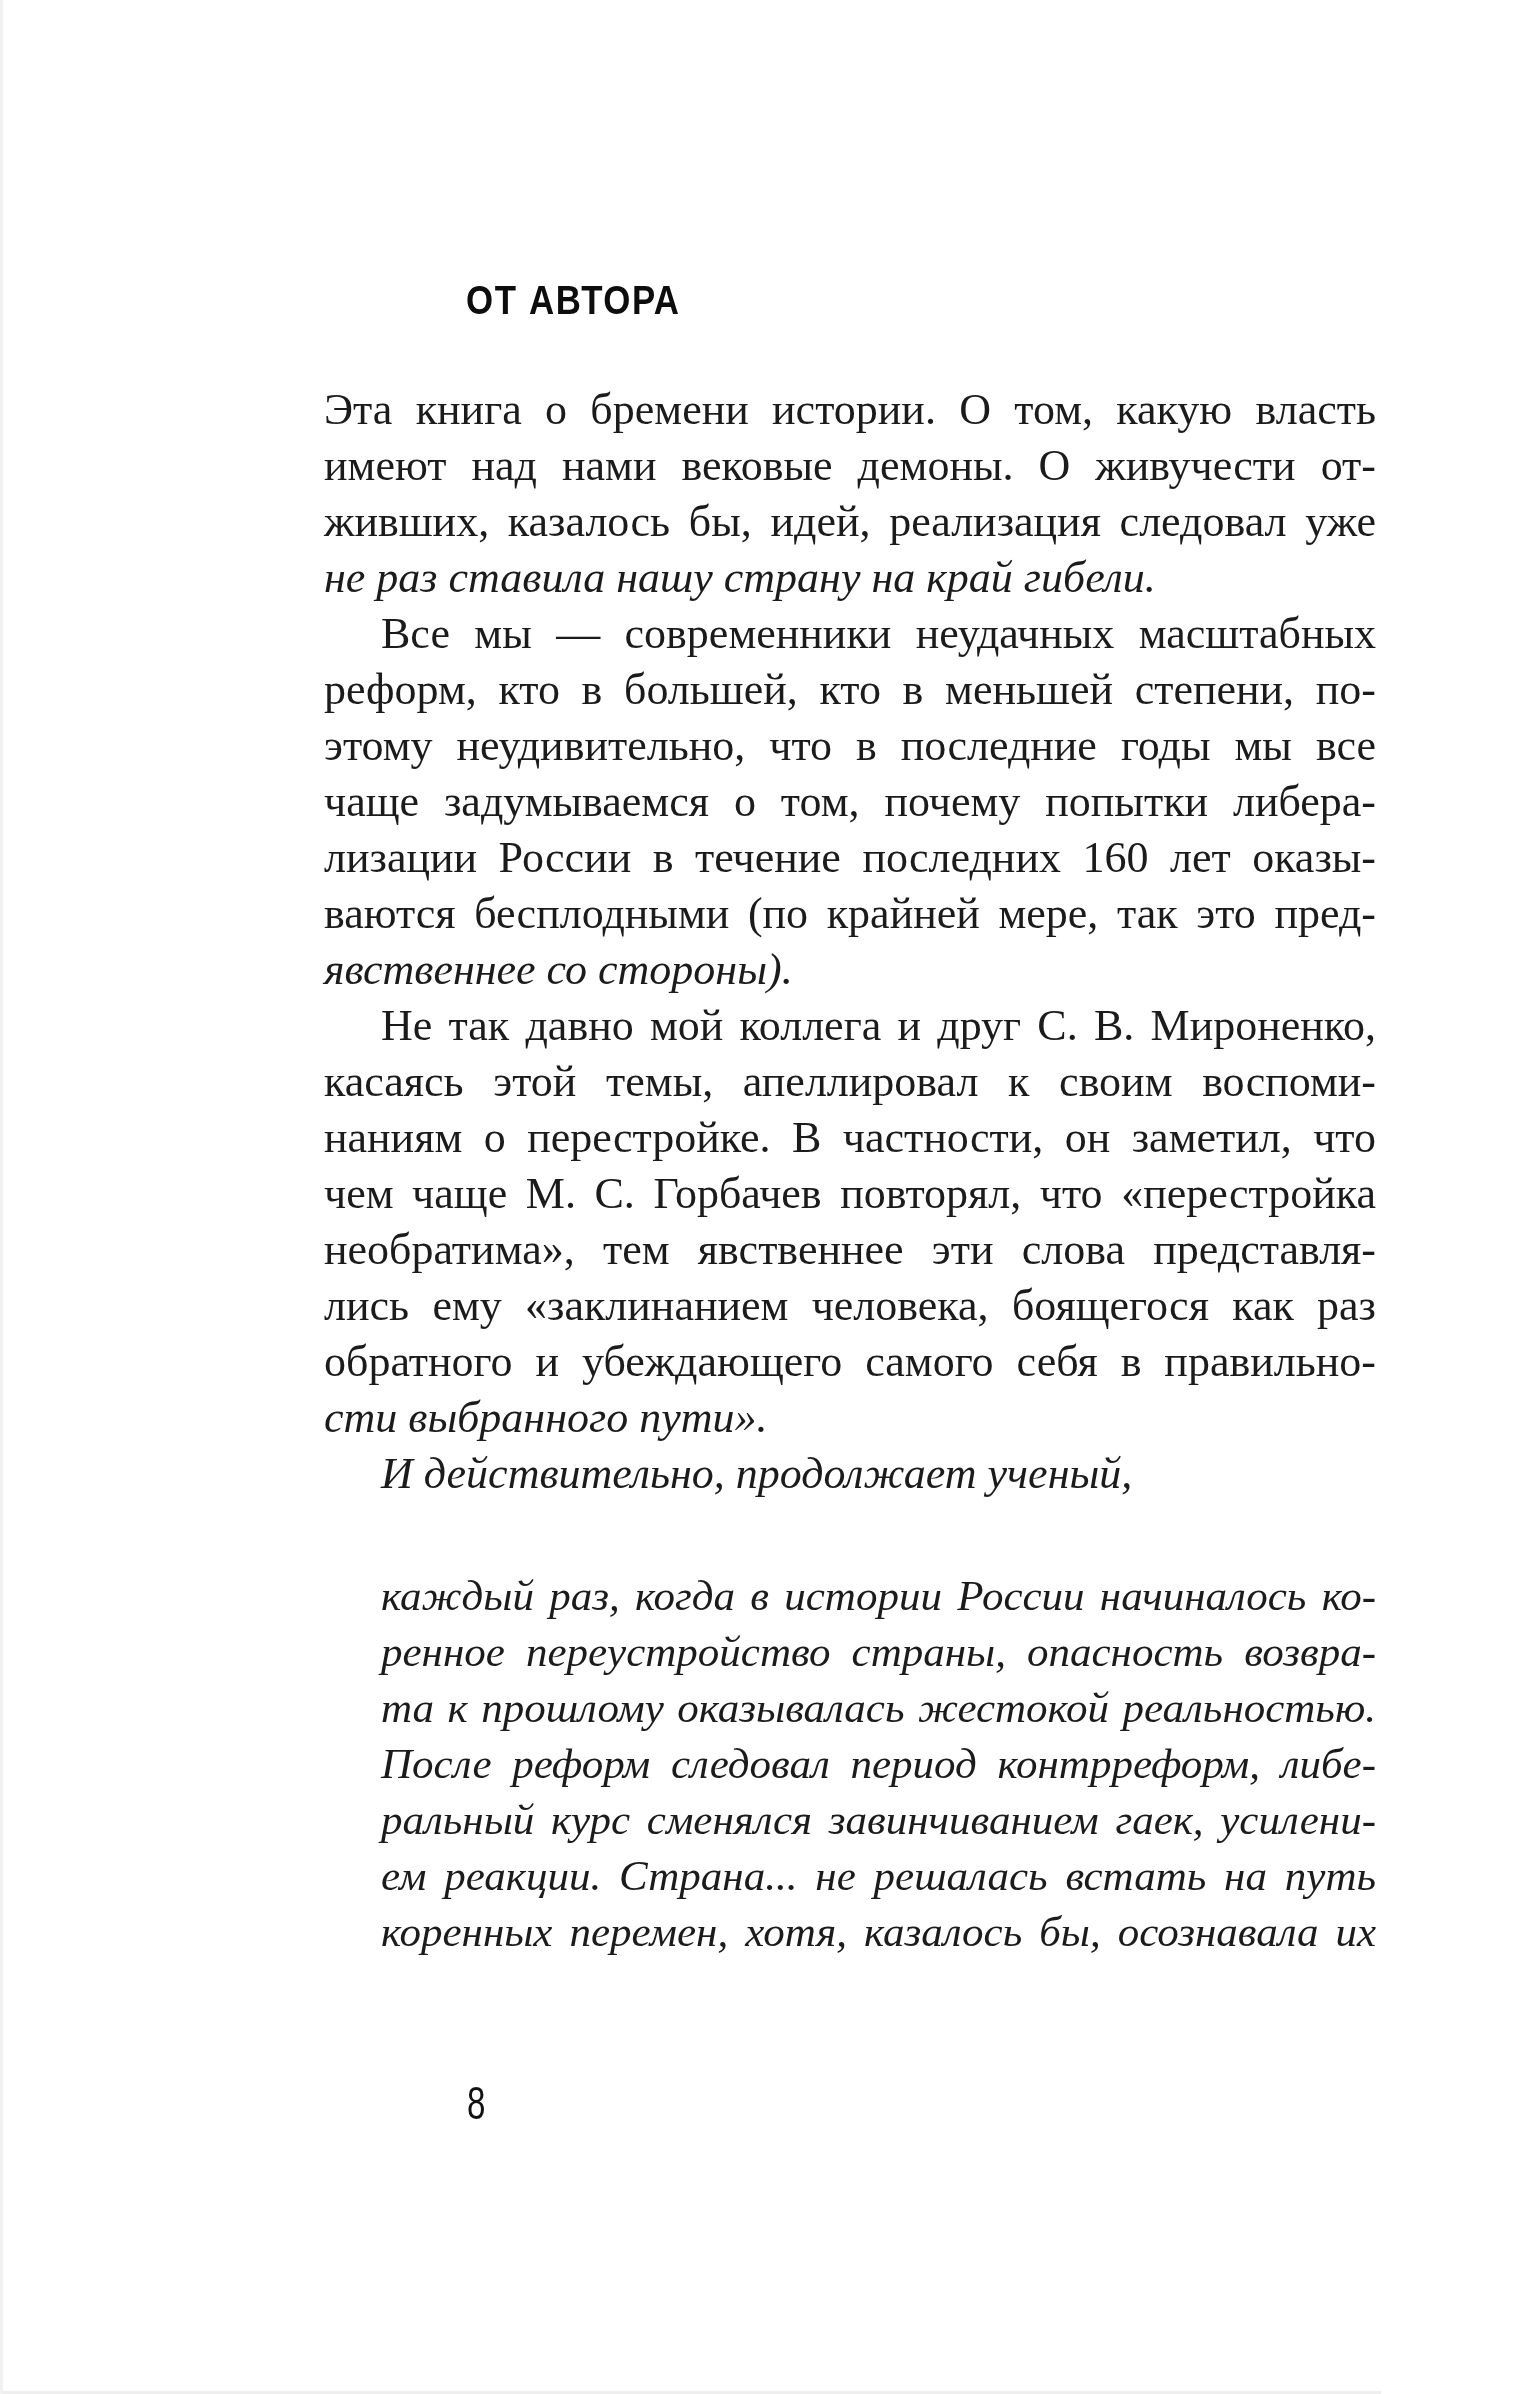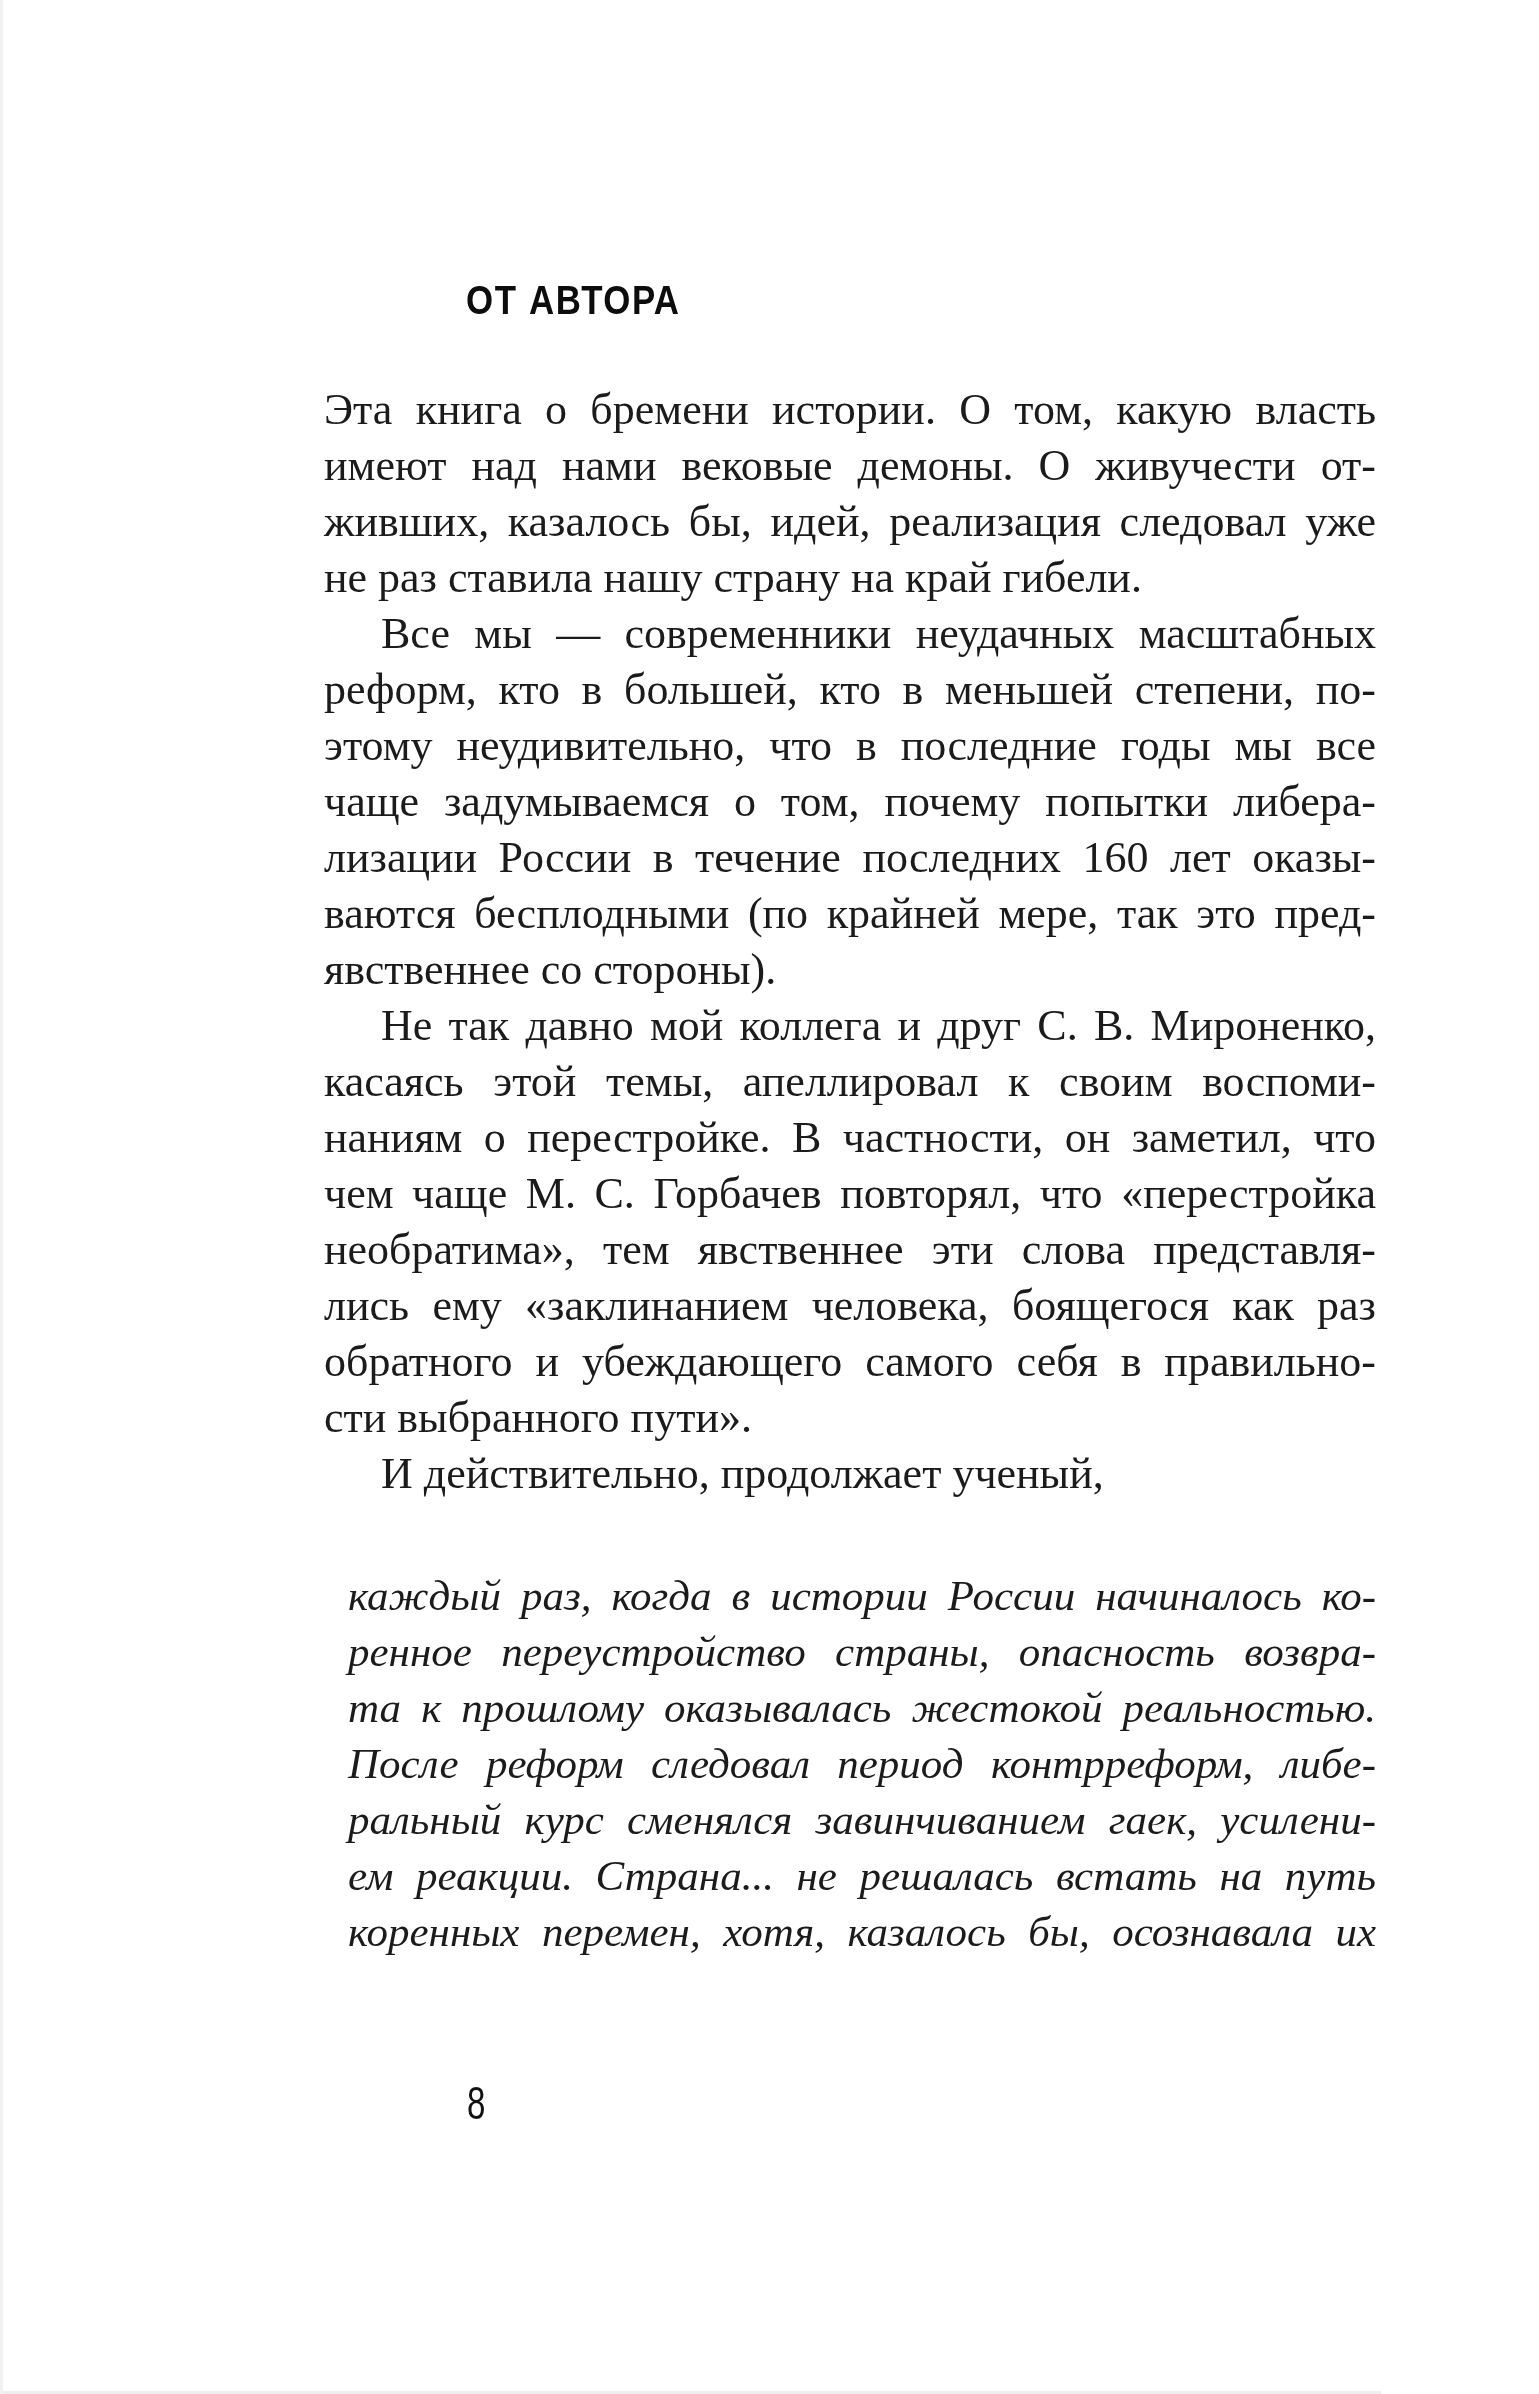--- a/index.html
+++ b/index.html
@@ -43,24 +43,24 @@
   }
   .para { margin: 0; padding: 0; }
   .ln {
     height: 56px;
     text-align: justify;
     text-align-last: justify;
     overflow: visible;
     white-space: normal;
   }
   .ln.first { text-indent: 57px; }
-  .ln.last  { text-align-last: left; }
+  .ln.last  { text-align-last: left; font-style: italic; }
   .para.quote {
     margin-top: 66px;
-    margin-left: 24px;
+    margin-left: 57px;
     font-style: italic;
     font-size: 43px;
   }
   .page-number {
     position: absolute;
     left: 467px;
     top: 2080px;
     font-family: "Liberation Sans", sans-serif;
     font-size: 46px;
     line-height: 46px;

